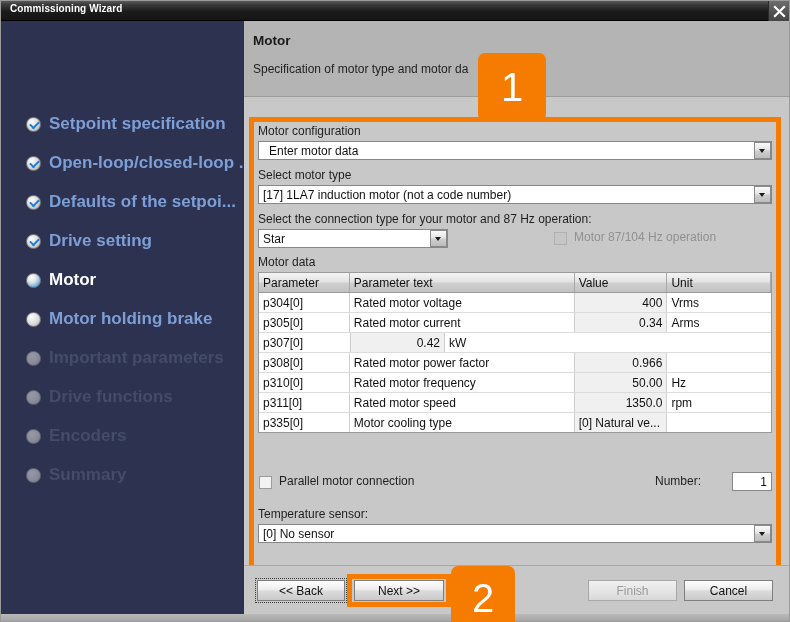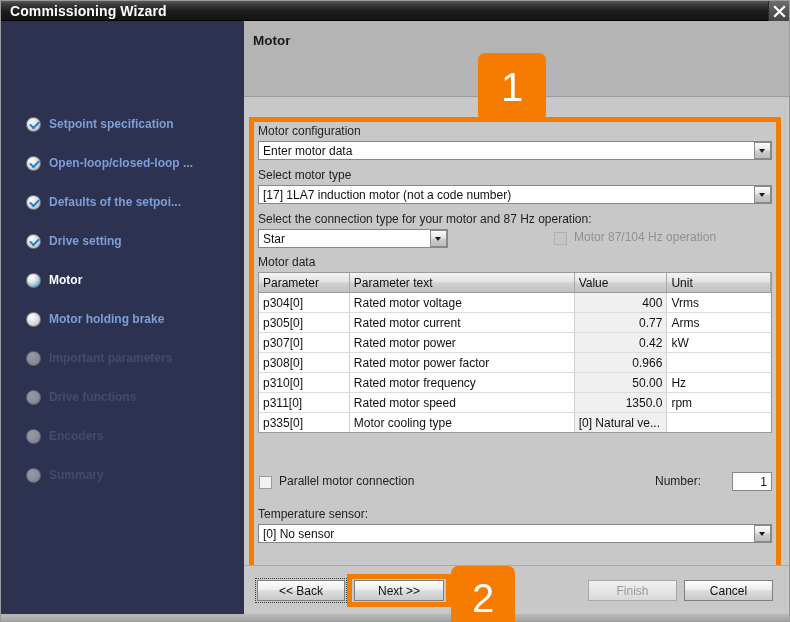--- a/index.html
+++ b/index.html
@@ -34,21 +34,21 @@
     left: 1px; top: 1px;
     width: 788px; height: 20px;
     background: linear-gradient(to bottom, #595959 0%, #3c3c3c 18%, #1b1b1b 55%, #151515 100%);
     border-bottom: 1px solid #000;
     box-sizing: border-box;
   }
   .titlebar-text {
     position: absolute;
     left: 9px; top: 2px;
     color: #ffffff;
-    font-size: 14px;
+    font-size: 10px;
     font-weight: bold;
     letter-spacing: 0.1px;
     white-space: nowrap;
   }
   .close-btn {
     position: absolute;
     right: 0px; top: 0px;
     width: 21px; height: 21px;
     background: linear-gradient(to bottom, #6d6d6d 0%, #555555 50%, #444444 100%);
     border-left: 1px solid #2a2a2a;
@@ -101,21 +101,21 @@
   }
   .bul-pending {
     background: radial-gradient(circle at 35% 30%, #fdfdfd 0%, #dcdcdc 55%, #a8a8a8 100%);
     border: 1px solid #7d7d7d;
   }
   .bul-disabled {
     background: radial-gradient(circle at 35% 30%, #e3e3e3 0%, #cfcfcf 55%, #a9a9a9 100%);
     border: 1px solid #8d8d8d;
     opacity: .58;
   }
-  .nav-label { font-size: 12px; }
+  .nav-label { font-size: 17px; }
   .st-done    .nav-label { color: #7e9ed6; font-weight: bold; }
   .st-current .nav-label { color: #ffffff; font-weight: bold; }
   .st-pending .nav-label { color: #7e9ed6; font-weight: bold; }
   .st-disabled .nav-label { color: #454b6a; font-weight: bold; }
 
   
   .content {
     position: absolute;
     left: 244px; top: 21px;
     width: 545px; height: 593px;
@@ -382,27 +382,28 @@
     <div class="nav-item st-disabled" style="top: 444px;">
       <span class="nav-bullet bul-disabled"></span>
       <span class="nav-label">Summary</span>
     </div>
   </div>
 
   <div class="content">
 
     <div class="header-band">
       <div class="page-title">Motor</div>
+      <div class="page-subtitle">Specification of motor type and motor da</div>
     </div>
 
     <div class="panel-frame">
       <div class="panel-inner">
 
         <div class="fld-label" style="left:4px; top:2px;">Motor configuration</div>
-        <div class="combo" style="left:4px; top:19px; width:514px;">
+        <div class="combo" style="left:4px; top:19px; width:514px;padding-left:6px;">
           <span class="combo-text">Enter motor data</span>
           <span class="combo-arrow"></span>
         </div>
 
         <div class="fld-label" style="left:4px; top:46px;">Select motor type</div>
         <div class="combo" style="left:4px; top:63px; width:514px;">
           <span class="combo-text">[17] 1LA7 induction motor (not a code number)</span>
           <span class="combo-arrow"></span>
         </div>
 
@@ -426,26 +427,25 @@
           <div class="tbl-body">
             <div class="tbl-row">
               <div class="tc c-param">p304[0]</div>
               <div class="tc c-text">Rated motor voltage</div>
               <div class="tc c-value">400</div>
               <div class="tc c-unit">Vrms</div>
             </div>
             <div class="tbl-row">
               <div class="tc c-param">p305[0]</div>
               <div class="tc c-text">Rated motor current</div>
-              <div class="tc c-value">0.77</div>
+              <div class="tc c-value">0.34</div>
               <div class="tc c-unit">Arms</div>
             </div>
             <div class="tbl-row">
               <div class="tc c-param">p307[0]</div>
-              <div class="tc c-text">Rated motor power</div>
               <div class="tc c-value">0.42</div>
               <div class="tc c-unit">kW</div>
             </div>
             <div class="tbl-row">
               <div class="tc c-param">p308[0]</div>
               <div class="tc c-text">Rated motor power factor</div>
               <div class="tc c-value">0.966</div>
               <div class="tc c-unit"></div>
             </div>
             <div class="tbl-row">

